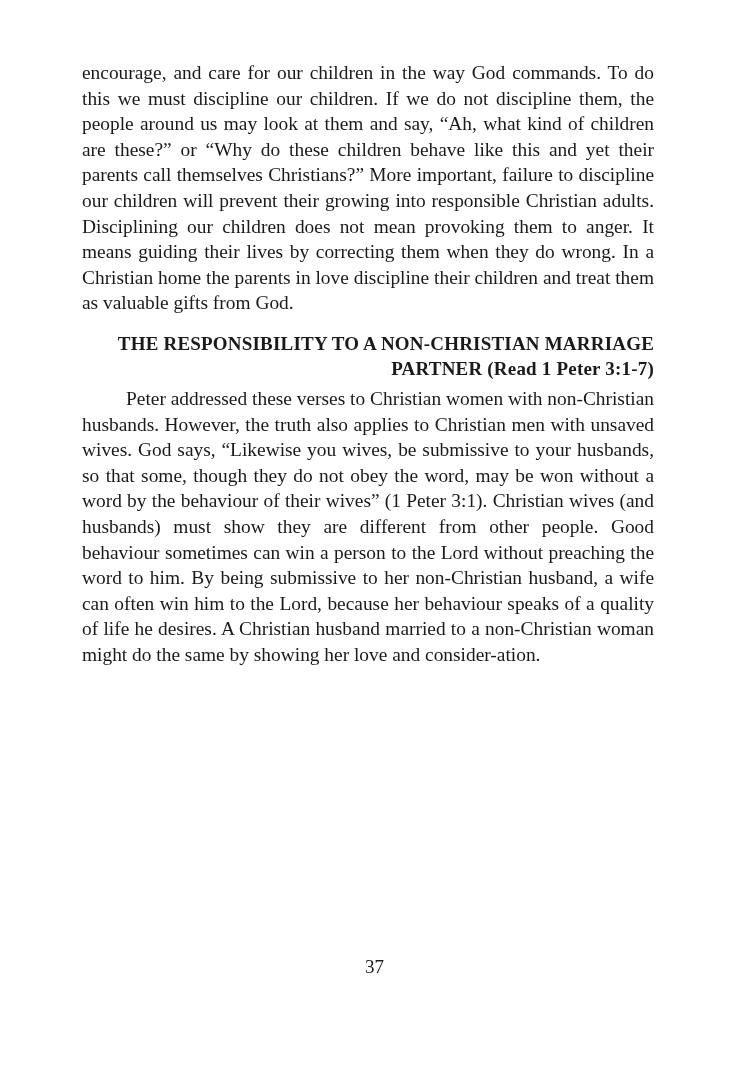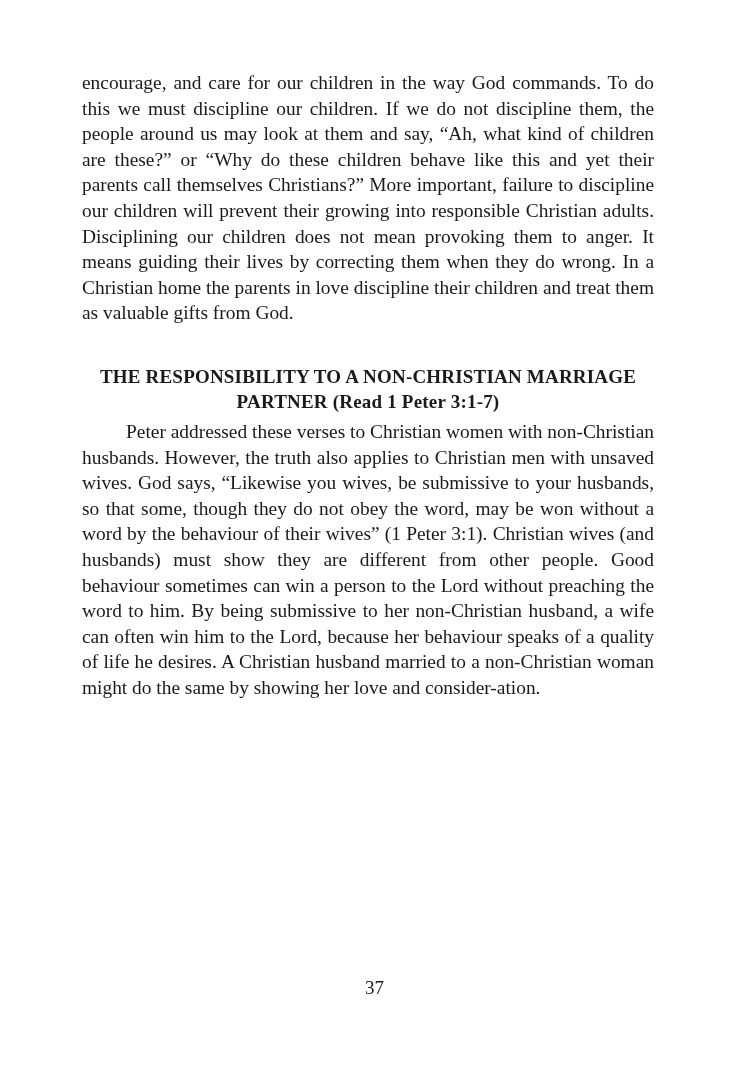--- a/index.html
+++ b/index.html
@@ -1,32 +1,32 @@
 <!DOCTYPE html>
 <html><head>
 <meta charset="utf-8">
 <style>
   html, body { margin: 0; padding: 0; background: #ffffff; }
   body { width: 749px; height: 1077px; position: relative; overflow: hidden; }
   .page {
-    position: absolute; left: 82px; top: 70px; width: 572px;
+    position: absolute; left: 82px; top: 60px; width: 572px;
     font-family: "Liberation Serif", "DejaVu Serif", serif;
     color: #1a1a1a; font-size: 19.4px; line-height: 25.6px;
   }
   .para { margin: 0; text-align: justify; }
   .para.indent { text-indent: 44px; }
   .heading {
-    margin: 38px 0 5px 0; font-weight: bold; font-size: 19px;
-    line-height: 25px; letter-spacing: 0.2px; text-align: center;
+    margin: 15px 0 5px 0; font-weight: bold; font-size: 19px;
+    line-height: 25px; letter-spacing: 0.2px; text-align: right;
   }
   .gap { height: 6px; }
   .folio {
     position: absolute; top: 956px; left: 0; width: 749px; text-align: center;
     font-family: "Liberation Serif", "DejaVu Serif", serif;
-    font-size: 19px; color: #1a1a1a; margin-top: 21px;
+    font-size: 19px; color: #1a1a1a;
   }
 </style>
 </head>
 <body>
 
 <div class="page">
   <p class="para">encourage, and care for our children in the way God commands. To do this we must discipline our children. If we do not discipline them, the people around us may look at them and say, “Ah, what kind of children are these?” or “Why do these children behave like this and yet their parents call themselves Christians?” More important, failure to discipline our children will prevent their growing into responsible Christian adults. Disciplining our children does not mean provoking them to anger. It means guiding their lives by correcting them when they do wrong. In a Christian home the parents in love discipline their children and treat them as valuable gifts from God.</p>
   <h2 class="heading">THE RESPONSIBILITY TO A NON-CHRISTIAN MARRIAGE PARTNER (Read 1 Peter 3:1-7)</h2>
   <p class="para indent">Peter addressed these verses to Christian women with non-Christian husbands. However, the truth also applies to Christian men with unsaved wives. God says, “Likewise you wives, be submissive to your husbands, so that some, though they do not obey the word, may be won without a word by the behaviour of their wives” (1 Peter 3:1). Christian wives (and husbands) must show they are different from other people. Good behaviour sometimes can win a person to the Lord without preaching the word to him. By being submissive to her non-Christian husband, a wife can often win him to the Lord, because her behaviour speaks of a quality of life he desires. A Christian husband married to a non-Christian woman might do the same by showing her love and consider-ation.</p>
   <div class="gap"></div>

